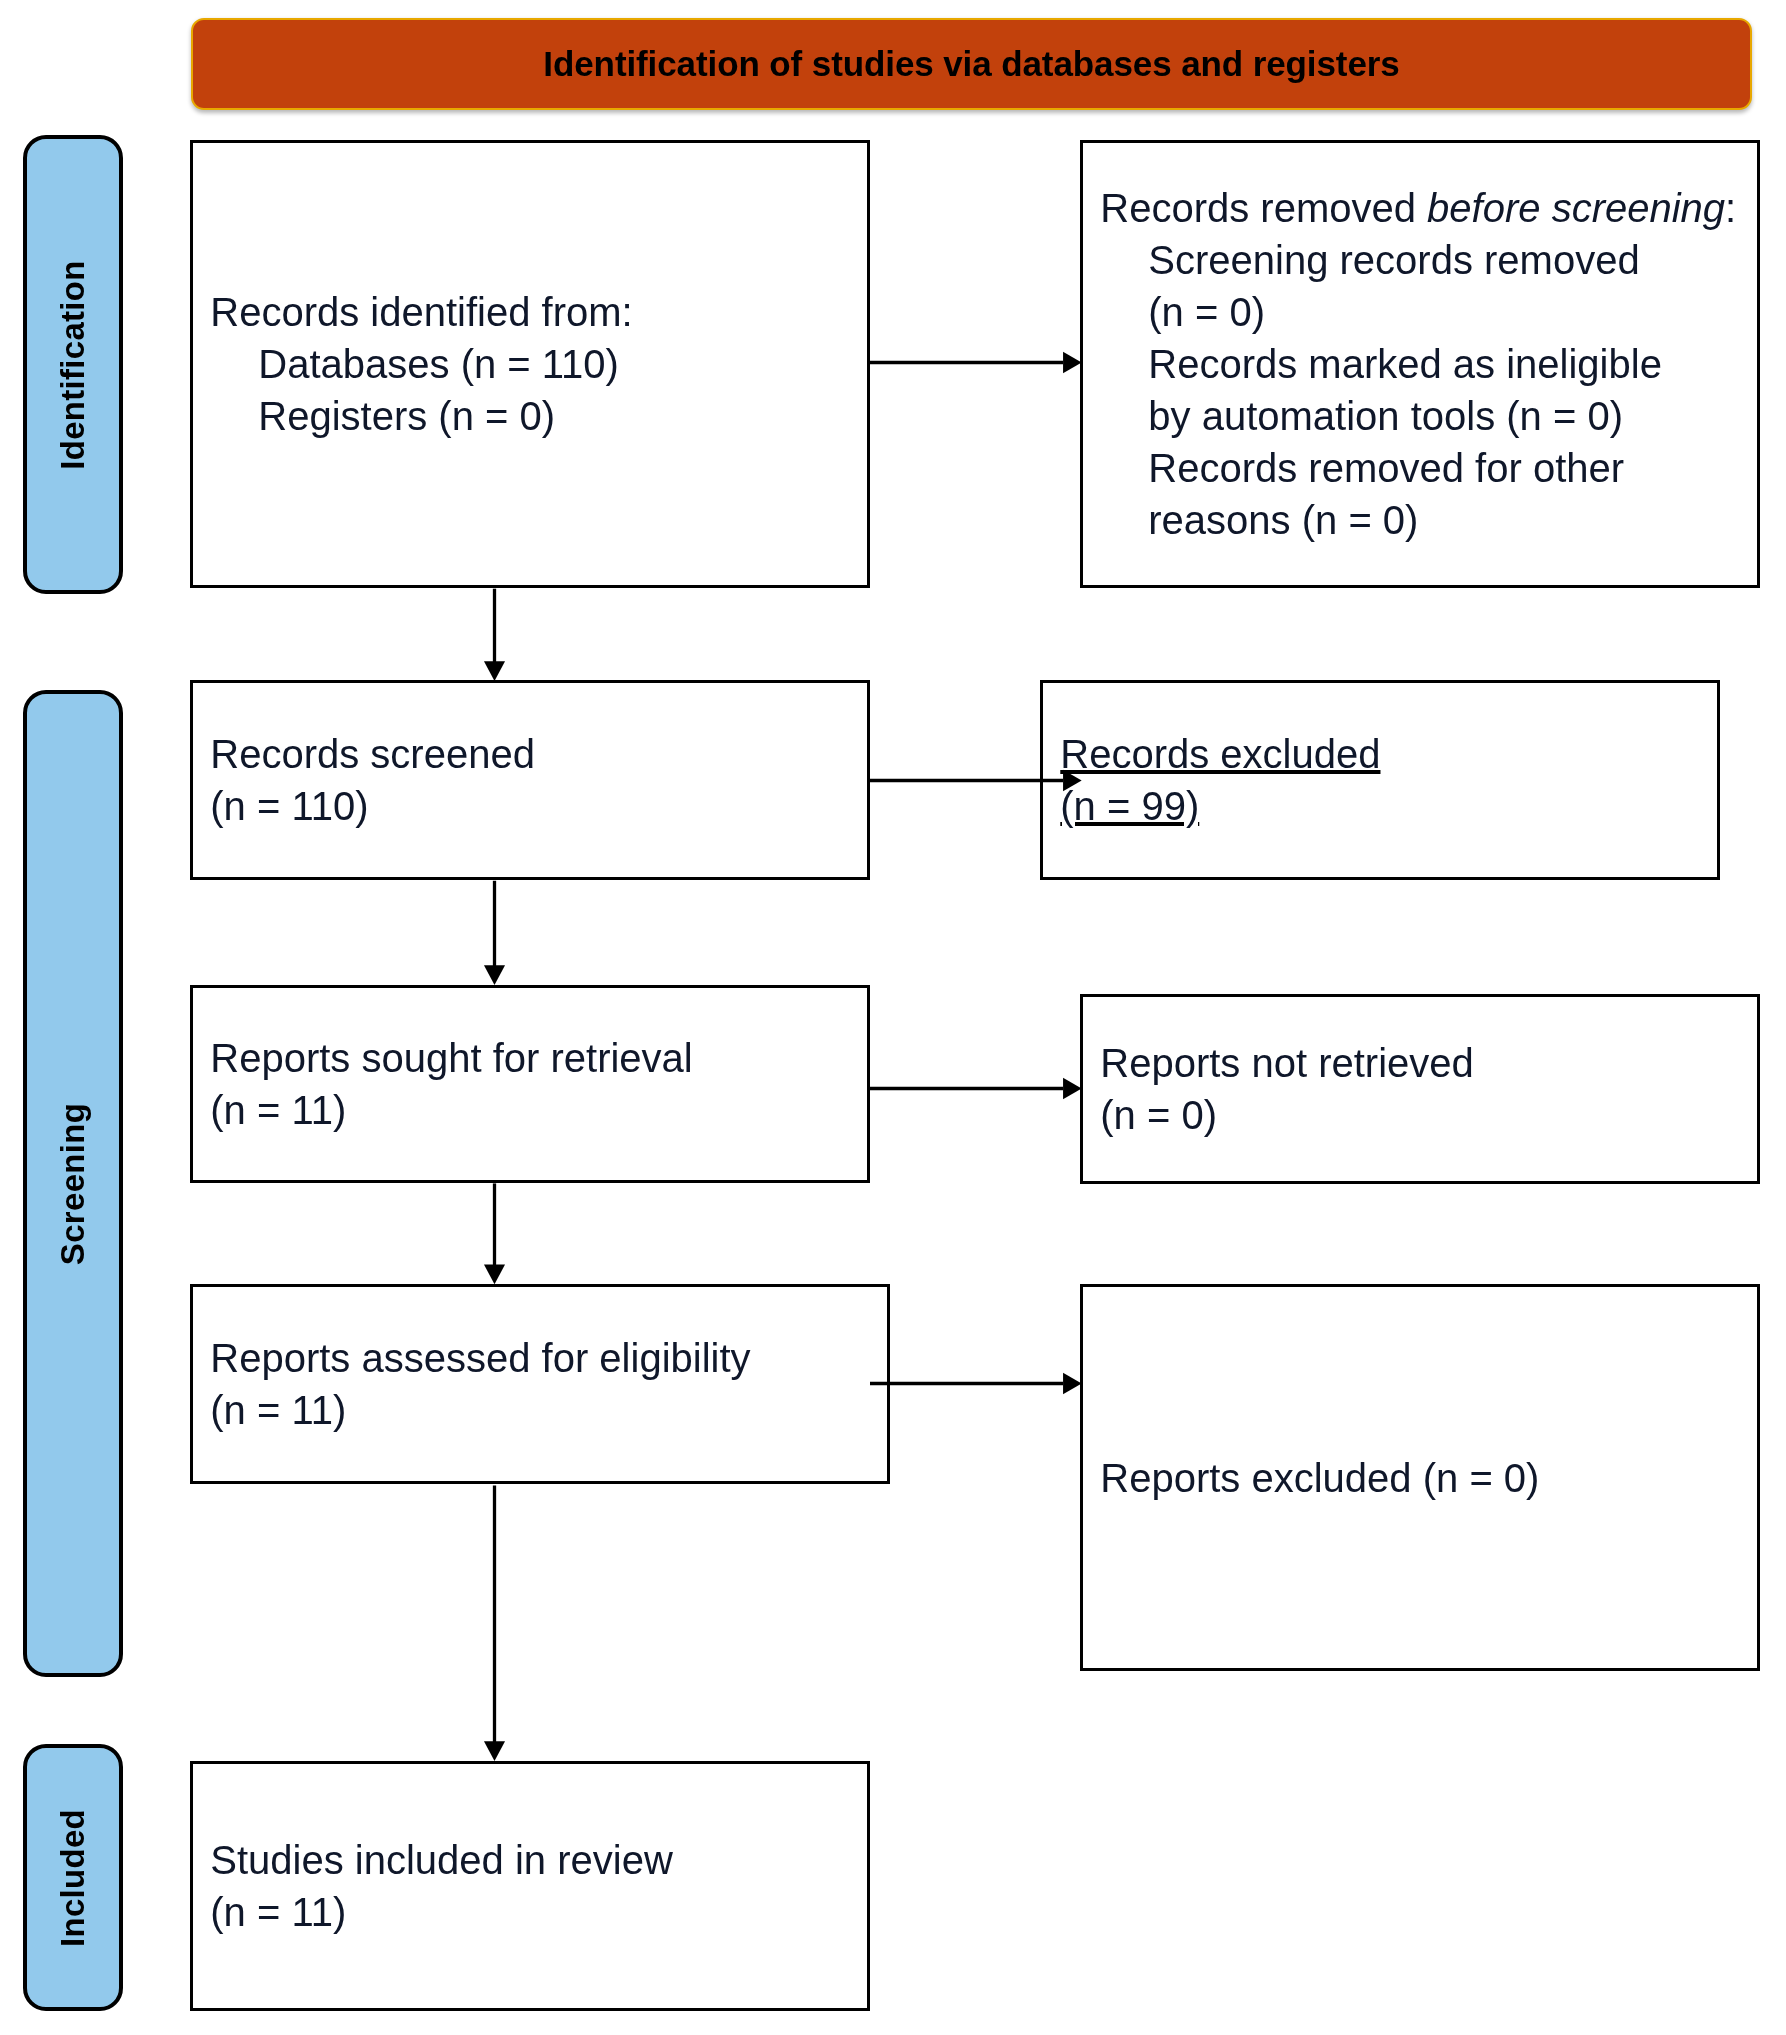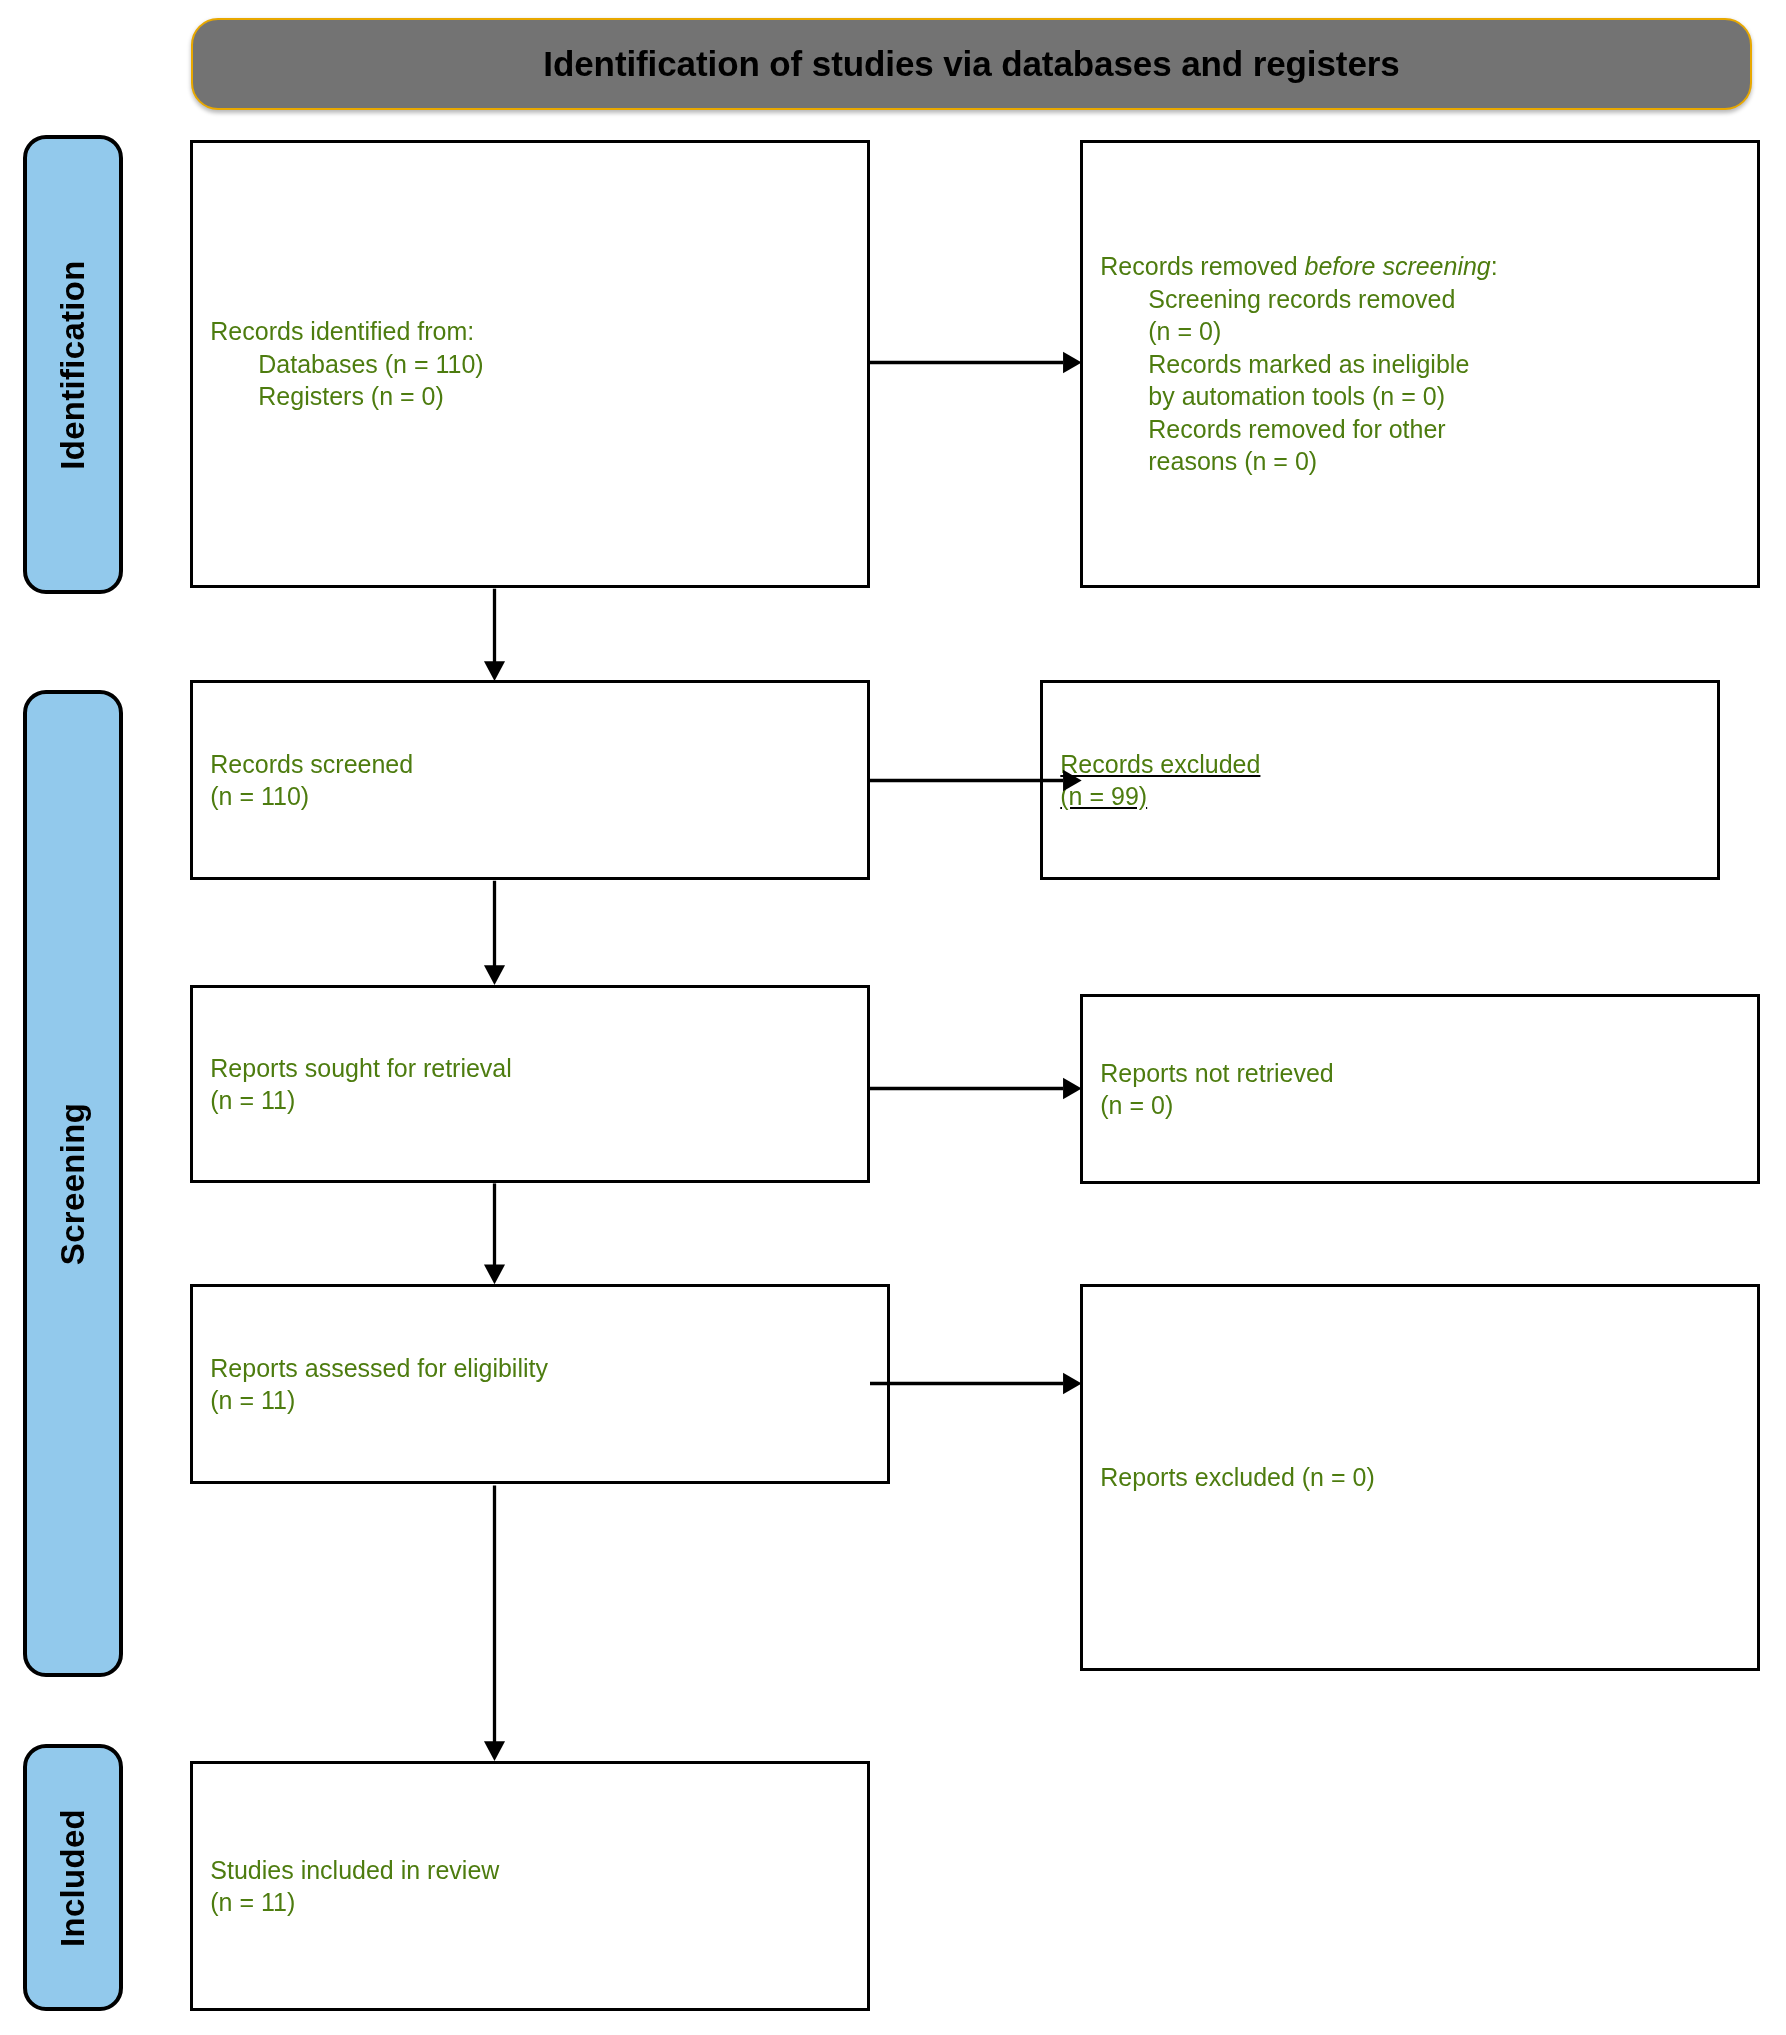--- a/index.html
+++ b/index.html
@@ -18,23 +18,23 @@
     overflow: hidden;
   }
 
   
   .banner {
     position: absolute;
     left: 191px;
     top: 18px;
     width: 1561px;
     height: 92px;
-    background: #737373;
+    background: #c2410c;
     border: 2.7px solid #E8A800;
-    border-radius: 27px;
+    border-radius: 13px;
     box-sizing: border-box;
     display: flex;
     align-items: center;
     justify-content: center;
     box-shadow: 0 2.7px 4px rgba(0,0,0,0.28);
   }
   .banner-title {
     font-size: 35px;
     font-weight: bold;
     color: #000000;
@@ -73,22 +73,22 @@
     position: absolute;
     background: #ffffff;
     border: 3.3px solid #000000;
     box-sizing: border-box;
     padding: 0 17.3px;
     display: flex;
     flex-direction: column;
     justify-content: center;
   }
   .box-text {
-    font-size: 25px;
-    color: #4d7c0f;
+    font-size: 40px;
+    color: #0f172a;
     line-height: 1.30;
     white-space: pre-wrap;
   }
   .box-text em { font-style: italic; }
 
   #box-identified        { left: 190px;  top: 140px;  width: 680px; height: 448px; }
   #box-removed           { left: 1080px; top: 140px;  width: 680px; height: 448px; }
   #box-screened          { left: 190px;  top: 680px; width: 680px; height: 200px; }
   #box-excluded          { left: 1040px; top: 680px; width: 680px; height: 200px; text-decoration: underline; }
   #box-sought            { left: 190px;  top: 985px; width: 680px; height: 198px; }

